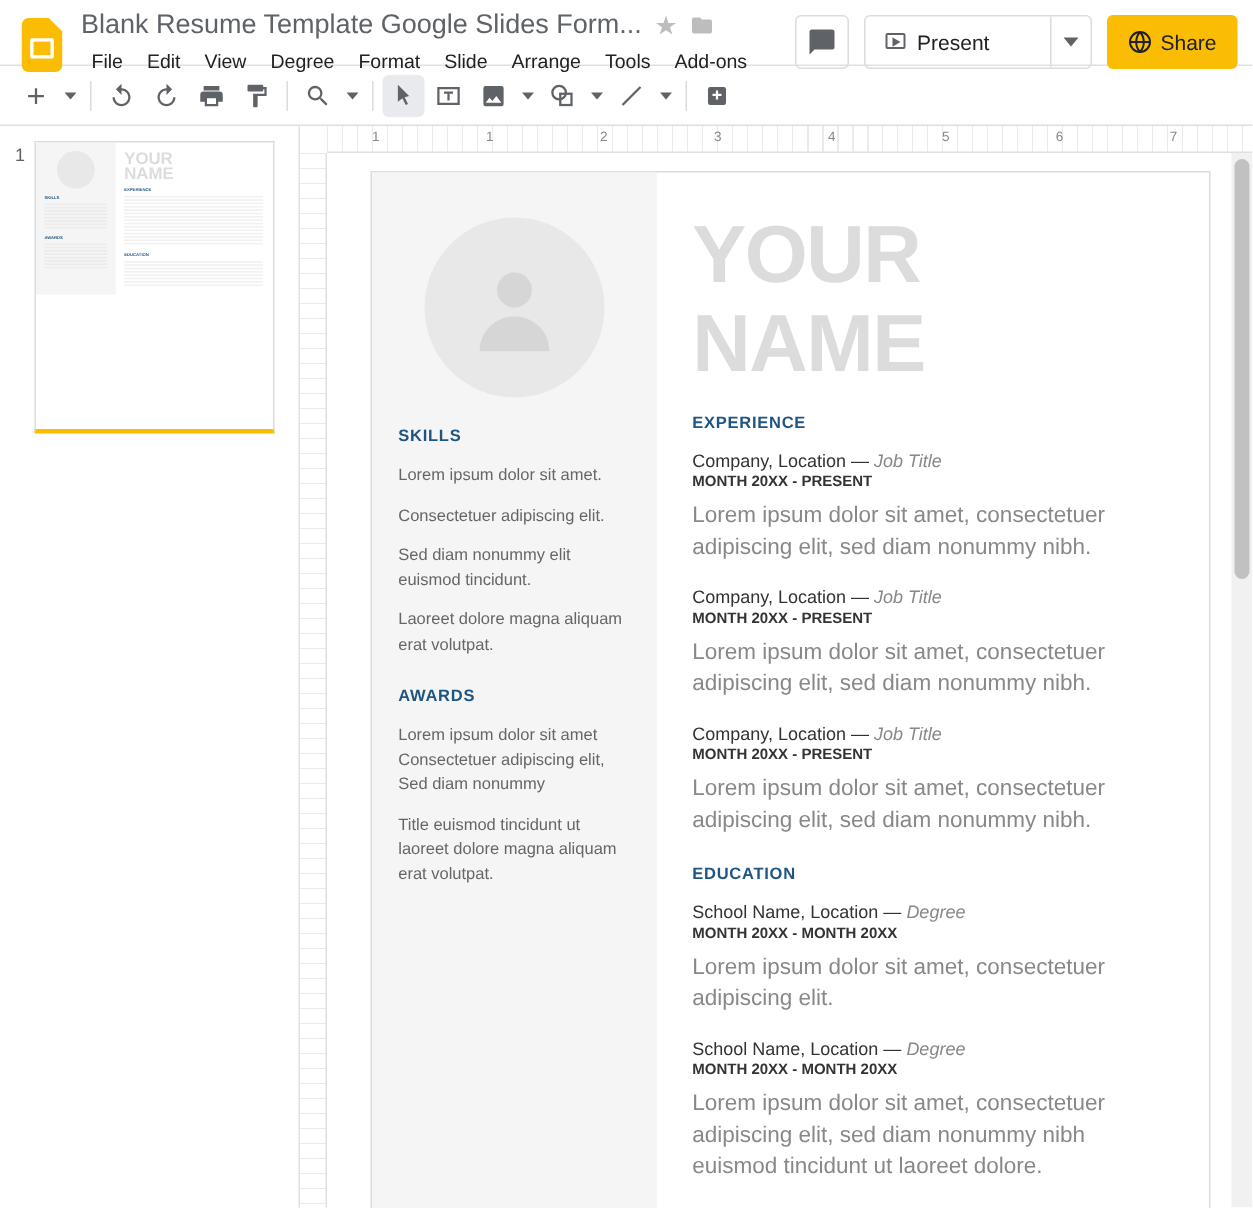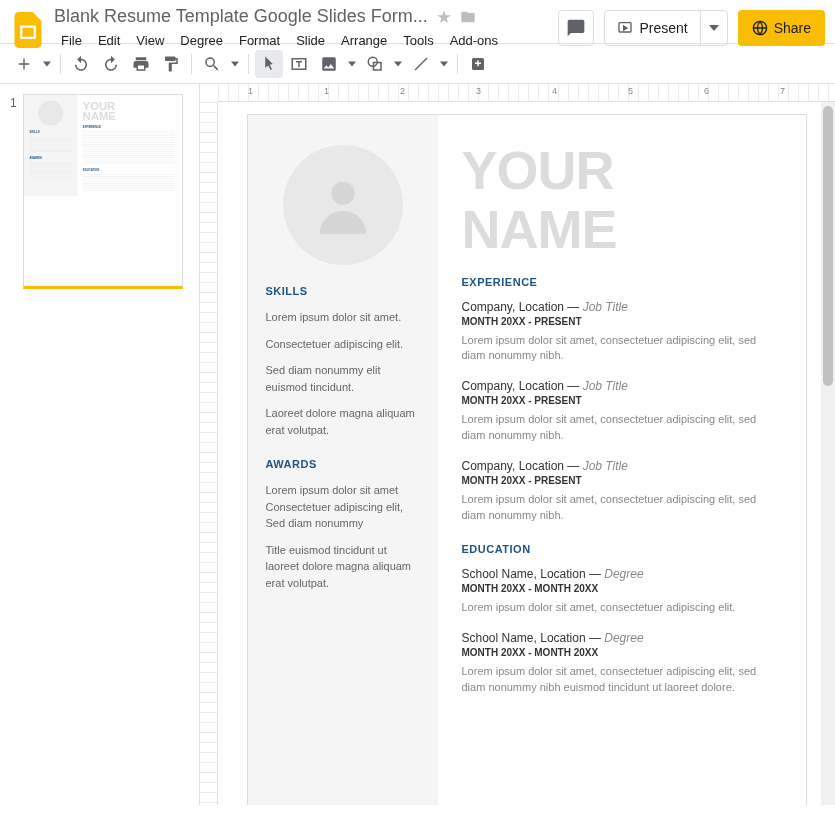--- a/index.html
+++ b/index.html
@@ -8,21 +8,21 @@
 .header { display: flex; align-items: flex-start; padding: 6px 10px 0 10px; border-bottom: 1px solid #e0e0e0; height: 44px; }
 .logo { width: 36px; height: 48px; display: flex; align-items: center; justify-content: center; margin-right: 8px; }
 .logo svg { width: 28px; height: 36px; }
 .title-area { flex: 1; }
 .doc-title-row { display: flex; align-items: center; gap: 8px; margin-bottom: 2px; }
 .doc-title { font-size: 18px; color: #5f6368; }
 .menu-bar { display: flex; gap: 2px; font-size: 13px; }
 .menu-item { padding: 4px 7px; cursor: pointer; border-radius: 4px; }
 .header-right { display: flex; align-items: center; gap: 10px; padding-top: 4px; }
 .comment-btn { width: 36px; height: 36px; border: 1px solid #dadce0; border-radius: 4px; display: flex; align-items: center; justify-content: center; cursor: pointer; }
-.present-btn { display: flex; align-items: center; border: 1px solid #dadce0; border-radius: 4px; height: 36px; }
+.present-btn { display: flex; align-items: center; border: 1px solid #dadce0; border-radius: 4px; height: 36px; gap: 28px; }
 .present-main { display: flex; align-items: center; gap: 6px; padding: 0 12px; cursor: pointer; font-size: 14px; }
 .present-drop { border-left: 1px solid #dadce0; padding: 0 8px; cursor: pointer; height: 100%; display: flex; align-items: center; }
 .share-btn { background: #fbbc04; border-radius: 4px; height: 36px; display: flex; align-items: center; gap: 6px; padding: 0 14px; cursor: pointer; font-size: 14px; font-weight: 500; }
 
 .toolbar { display: flex; align-items: center; padding: 6px 10px; border-bottom: 1px solid #e0e0e0; gap: 2px; height: 40px; }
 .tool-btn { width: 28px; height: 28px; display: flex; align-items: center; justify-content: center; cursor: pointer; border-radius: 4px; color: #5f6368; }
 .tool-sep { width: 1px; height: 20px; background: #dadce0; margin: 0 4px; }
 .tool-btn.active { background: #e8eaed; }
 
 .workspace { display: flex; height: calc(100% - 100px); }
@@ -42,21 +42,21 @@
 .slide-left { width: 190px; background: #f5f5f5; padding: 30px 18px 18px 18px; }
 .slide-right { flex: 1; padding: 30px 24px 18px 24px; }
 .avatar { width: 120px; height: 120px; border-radius: 50%; background: #e8e8e8; margin: 0 auto 20px auto; display: flex; align-items: center; justify-content: center; }
 .avatar svg { width: 70px; height: 70px; fill: #d6d6d6; }
 .section-h { color: #1f5582; font-size: 11px; font-weight: bold; letter-spacing: 0.5px; margin: 20px 0 12px 0; }
 .body-text { color: #666; font-size: 11px; line-height: 1.5; margin-bottom: 10px; }
 .big-name { font-size: 54px; font-weight: 800; color: #dcdcdc; line-height: 0.95; letter-spacing: -1px; margin-bottom: 8px; }
 .company-line { color: #333; font-size: 12px; margin-bottom: 2px; }
 .company-line em { color: #888; }
 .date-line { font-size: 10px; font-weight: bold; color: #333; margin-bottom: 6px; }
-.desc-line { color: #888; font-size: 11px; line-height: 1.4; margin-bottom: 16px; }
+.desc-line { color: #888; font-size: 15px; line-height: 1.4; margin-bottom: 16px; }
 .star-icon, .folder-icon { fill: #bdbdbd; }
 
 .scrollbar-v { position: absolute; right: 0; top: 18px; bottom: 0; width: 14px; background: #f1f1f1; }
 .scrollbar-thumb { position: absolute; left: 2px; right: 2px; top: 4px; height: 280px; background: #c1c1c1; border-radius: 5px; }
 
 .ruler-labels { position: absolute; top: 2px; left: 30px; right: 0; display: flex; justify-content: space-between; padding-right: 50px; font-size: 9px; color: #888; }
 </style>
 </head>
 <body>
 

